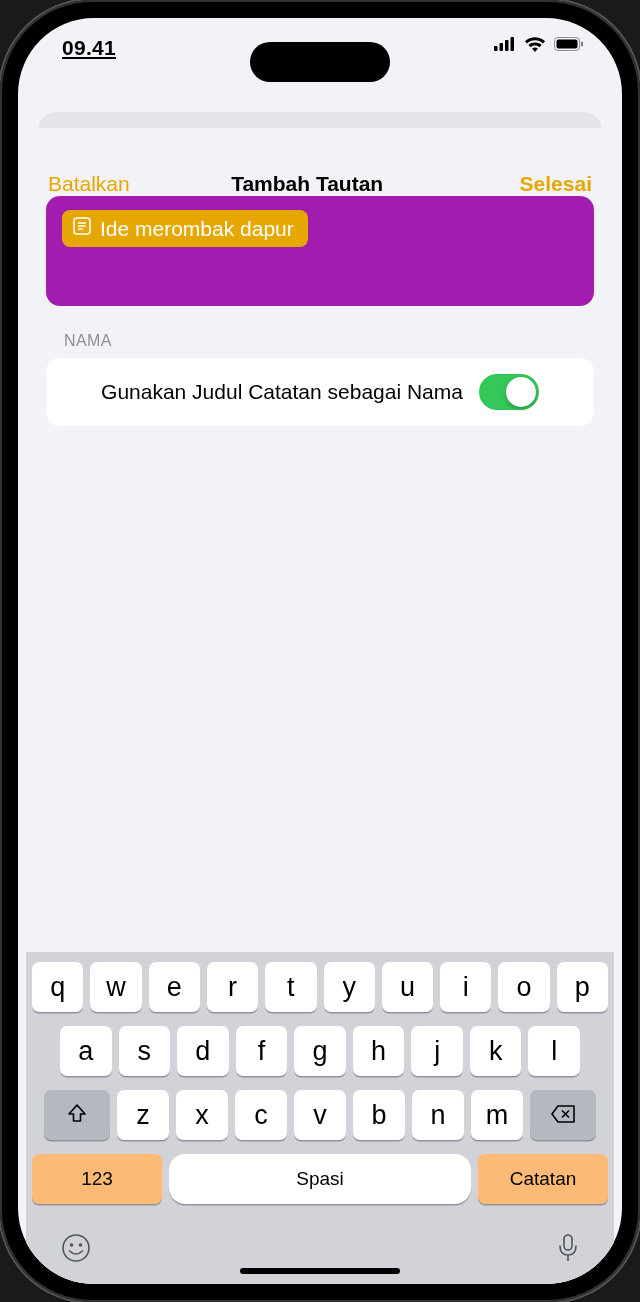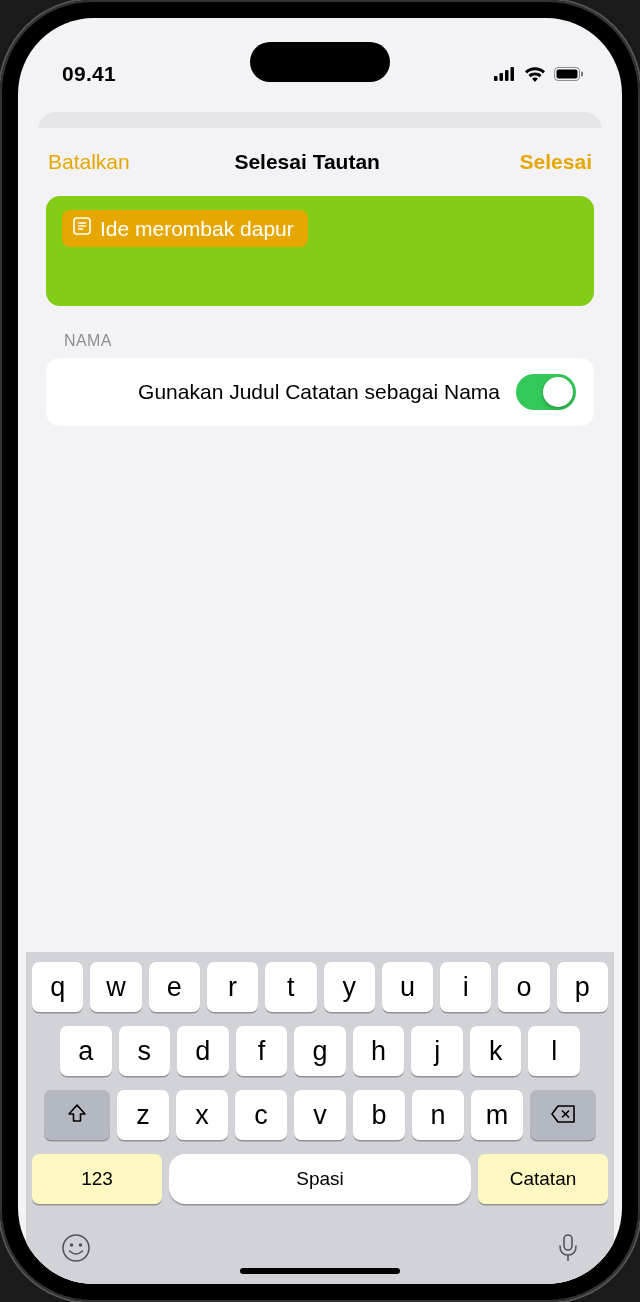--- a/index.html
+++ b/index.html
@@ -42,22 +42,23 @@
       background: #000;
       border-radius: 22px;
       z-index: 100;
     }
 
     .status-bar {
       height: 68px;
       padding: 18px 38px 0;
       display: flex;
       justify-content: space-between;
-      align-items: flex-end;
+      align-items: flex-start;
       color: #000;
+      text-decoration: underline;
     }
     .status-time { font-size: 21px; font-weight: 600; letter-spacing: 0.3px; margin-left: 6px; }
     .status-icons { display: flex; gap: 8px; align-items: center; }
 
     .sheet-back {
       position: absolute;
       top: 94px;
       left: 20px;
       right: 20px;
       height: 60px;
@@ -73,40 +74,40 @@
       bottom: 0;
       background: #f2f2f7;
       border-radius: 18px 18px 0 0;
       display: flex;
       flex-direction: column;
     }
 
     .nav-bar {
       height: 68px;
       display: flex;
-      align-items: center;
+      align-items: flex-end;
       justify-content: space-between;
       padding: 0 22px;
     }
     .nav-cancel, .nav-done { color: #e6a800; font-size: 21px; cursor: pointer; }
     .nav-done { font-weight: 600; margin-left: 35px; }
     .nav-title { color: #000; font-size: 21px; font-weight: 600; }
 
     .content { padding: 0 20px; flex: 1; overflow: auto; }
 
     .section-label {
       color: #8e8e93;
       font-size: 16px;
       letter-spacing: 0.4px;
       padding: 26px 18px 8px;
       text-transform: uppercase;
     }
 
     .card {
-      background: #84cc16;
+      background: #a21caf;
       border-radius: 14px;
       padding: 14px 16px;
       min-height: 110px;
     }
 
     .chip {
       display: inline-flex;
       align-items: center;
       gap: 8px;
       background: #e6a800;
@@ -115,21 +116,21 @@
       border-radius: 8px;
       font-size: 21px;
       font-weight: 400;
     }
 
     .card-row {
       background: #fff;
       border-radius: 14px;
       padding: 16px 18px;
       display: flex;
-      justify-content: flex-end;
+      justify-content: center;
       align-items: center;
       gap: 16px;
     }
     .row-label { color: #000; font-size: 21px; line-height: 1.3; }
 
     .toggle {
       width: 60px;
       height: 36px;
       background: #34c759;
       border-radius: 20px;
@@ -166,21 +167,21 @@
       color: #000;
       box-shadow: 0 1.5px 0 rgba(0,0,0,0.3);
       cursor: pointer;
     }
     .kb-row.row2 { padding: 0 28px; }
     .kb-row.row3 .key-letter { max-width: 52px; }
     .key-special {
       background: #b4b8c1;
       flex: 0 0 66px;
     }
-    .kb-row.row4 .key-numbers, .kb-row.row4 .key-return { flex: 0 0 130px; background: #fef9c3; font-size: 19px; }
+    .kb-row.row4 .key-numbers, .kb-row.row4 .key-return { flex: 0 0 130px; background: #fdba74; font-size: 19px; }
     .kb-row.row4 .key-space { flex: 1; font-size: 19px; border-radius: 16px; }
     .kb-bottom { display: flex; justify-content: space-between; padding: 14px 28px 0; color: #50555c; }
     .kb-icon-btn { cursor: pointer; }
 
     .home-indicator {
       position: absolute;
       bottom: 10px;
       left: 50%;
       transform: translateX(-50%);
       width: 160px;
@@ -221,21 +222,21 @@
         </span>
       </div>
     </div>
 
     <div class="sheet-back"></div>
 
     <div class="sheet">
 
       <div class="nav-bar">
         <span class="nav-cancel">Batalkan</span>
-        <span class="nav-title">Selesai Tautan</span>
+        <span class="nav-title">Tambah Tautan</span>
         <span class="nav-done">Selesai</span>
       </div>
 
       <div class="content">
 
         <div class="card">
           <span class="chip">
             <span>
               <svg width="20" height="20" viewBox="0 0 20 20">
                   <rect x="2" y="2" width="16" height="16" rx="3" fill="none" stroke="#fff" stroke-width="1.6"></rect>

